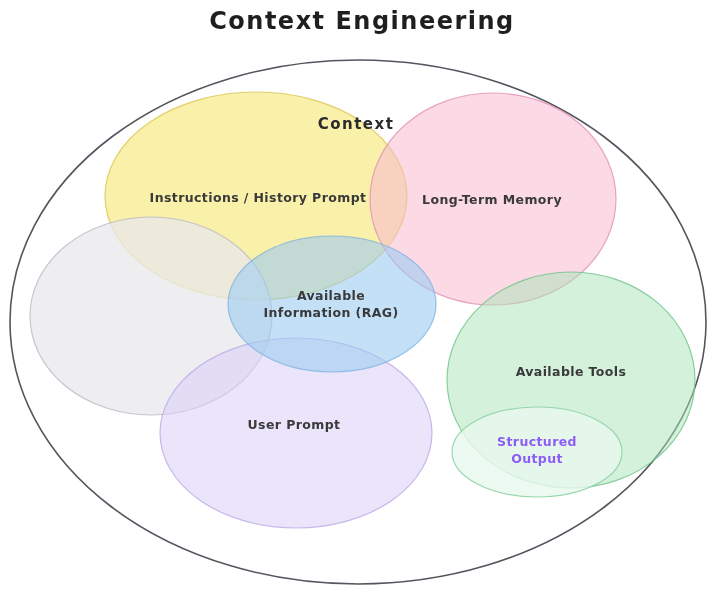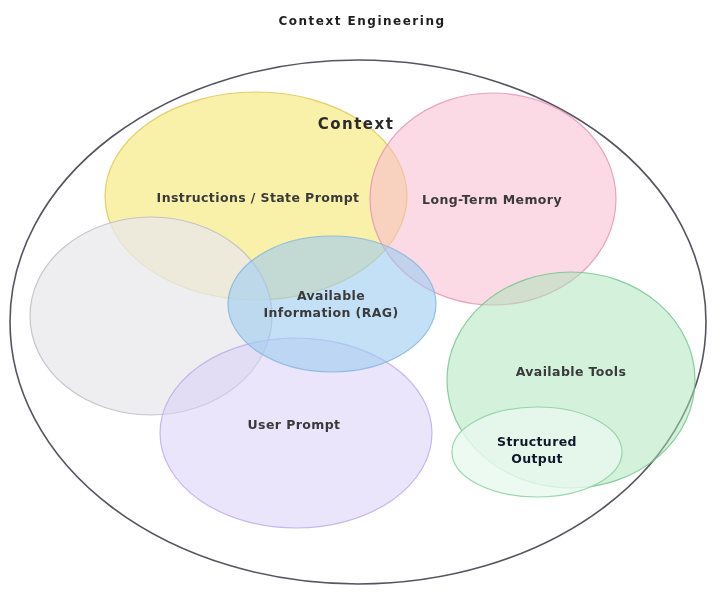--- a/index.html
+++ b/index.html
@@ -18,21 +18,21 @@
   svg.venn {
     position: absolute;
     left: 0;
     top: 0;
   }
   .diagram-title {
     position: absolute;
     left: 362px;
     top: 21px;
     transform: translate(-50%, -50%);
-    font-size: 12px;
+    font-size: 24px;
     font-weight: bold;
     letter-spacing: 1.5px;
     color: #1f1f1f;
     white-space: nowrap;
   }
   .context-label {
     position: absolute;
     left: 356px;
     top: 90px;
     transform: translate(-50%, -50%);
@@ -48,21 +48,21 @@
     transform: translate(-50%, -50%);
     font-size: 12.5px;
     font-weight: bold;
     letter-spacing: 0.4px;
     color: #3a3a3a;
     text-align: center;
     white-space: pre-line;
     line-height: 1.35;
   }
   .set-label.muted {
-    color: #0f172a;
+    color: #8b5cf6;
   }
 </style>
 </head>
 <body>
 
 <div id="canvas">
 
   <svg class="venn" width="720" height="595" viewBox="0 0 720 595">
 
     <ellipse cx="358" cy="322" rx="348" ry="262" fill-opacity="1" stroke-width="1.6" fill="#ffffff" stroke="#55555f"></ellipse>
@@ -79,21 +79,21 @@
 
     <ellipse cx="571" cy="380" rx="124" ry="108" fill-opacity="0.50" stroke-opacity="0.8" stroke-width="1.2" fill="#A9E3B8" stroke="#6FC389"></ellipse>
 
     <ellipse cx="537" cy="452" rx="85" ry="45" fill-opacity="0.80" stroke-opacity="0.9" stroke-width="1.2" fill="#E9F9EE" stroke="#8FD3A4"></ellipse>
   </svg>
 
   <div class="diagram-title">Context Engineering</div>
 
   <div class="context-label">Context</div>
 
-  <div class="set-label" style="left:258px; top:198px;">Instructions / State Prompt</div>
+  <div class="set-label" style="left:258px; top:198px;">Instructions / History Prompt</div>
 
   <div class="set-label" style="left:492px; top:200px;">Long-Term Memory</div>
 
 
   <div class="set-label" style="left:294px; top:425px;">User Prompt</div>
 
   <div class="set-label" style="left:331px; top:305px;">Available
 Information (RAG)</div>
 
   <div class="set-label" style="left:571px; top:372px;">Available Tools</div>

